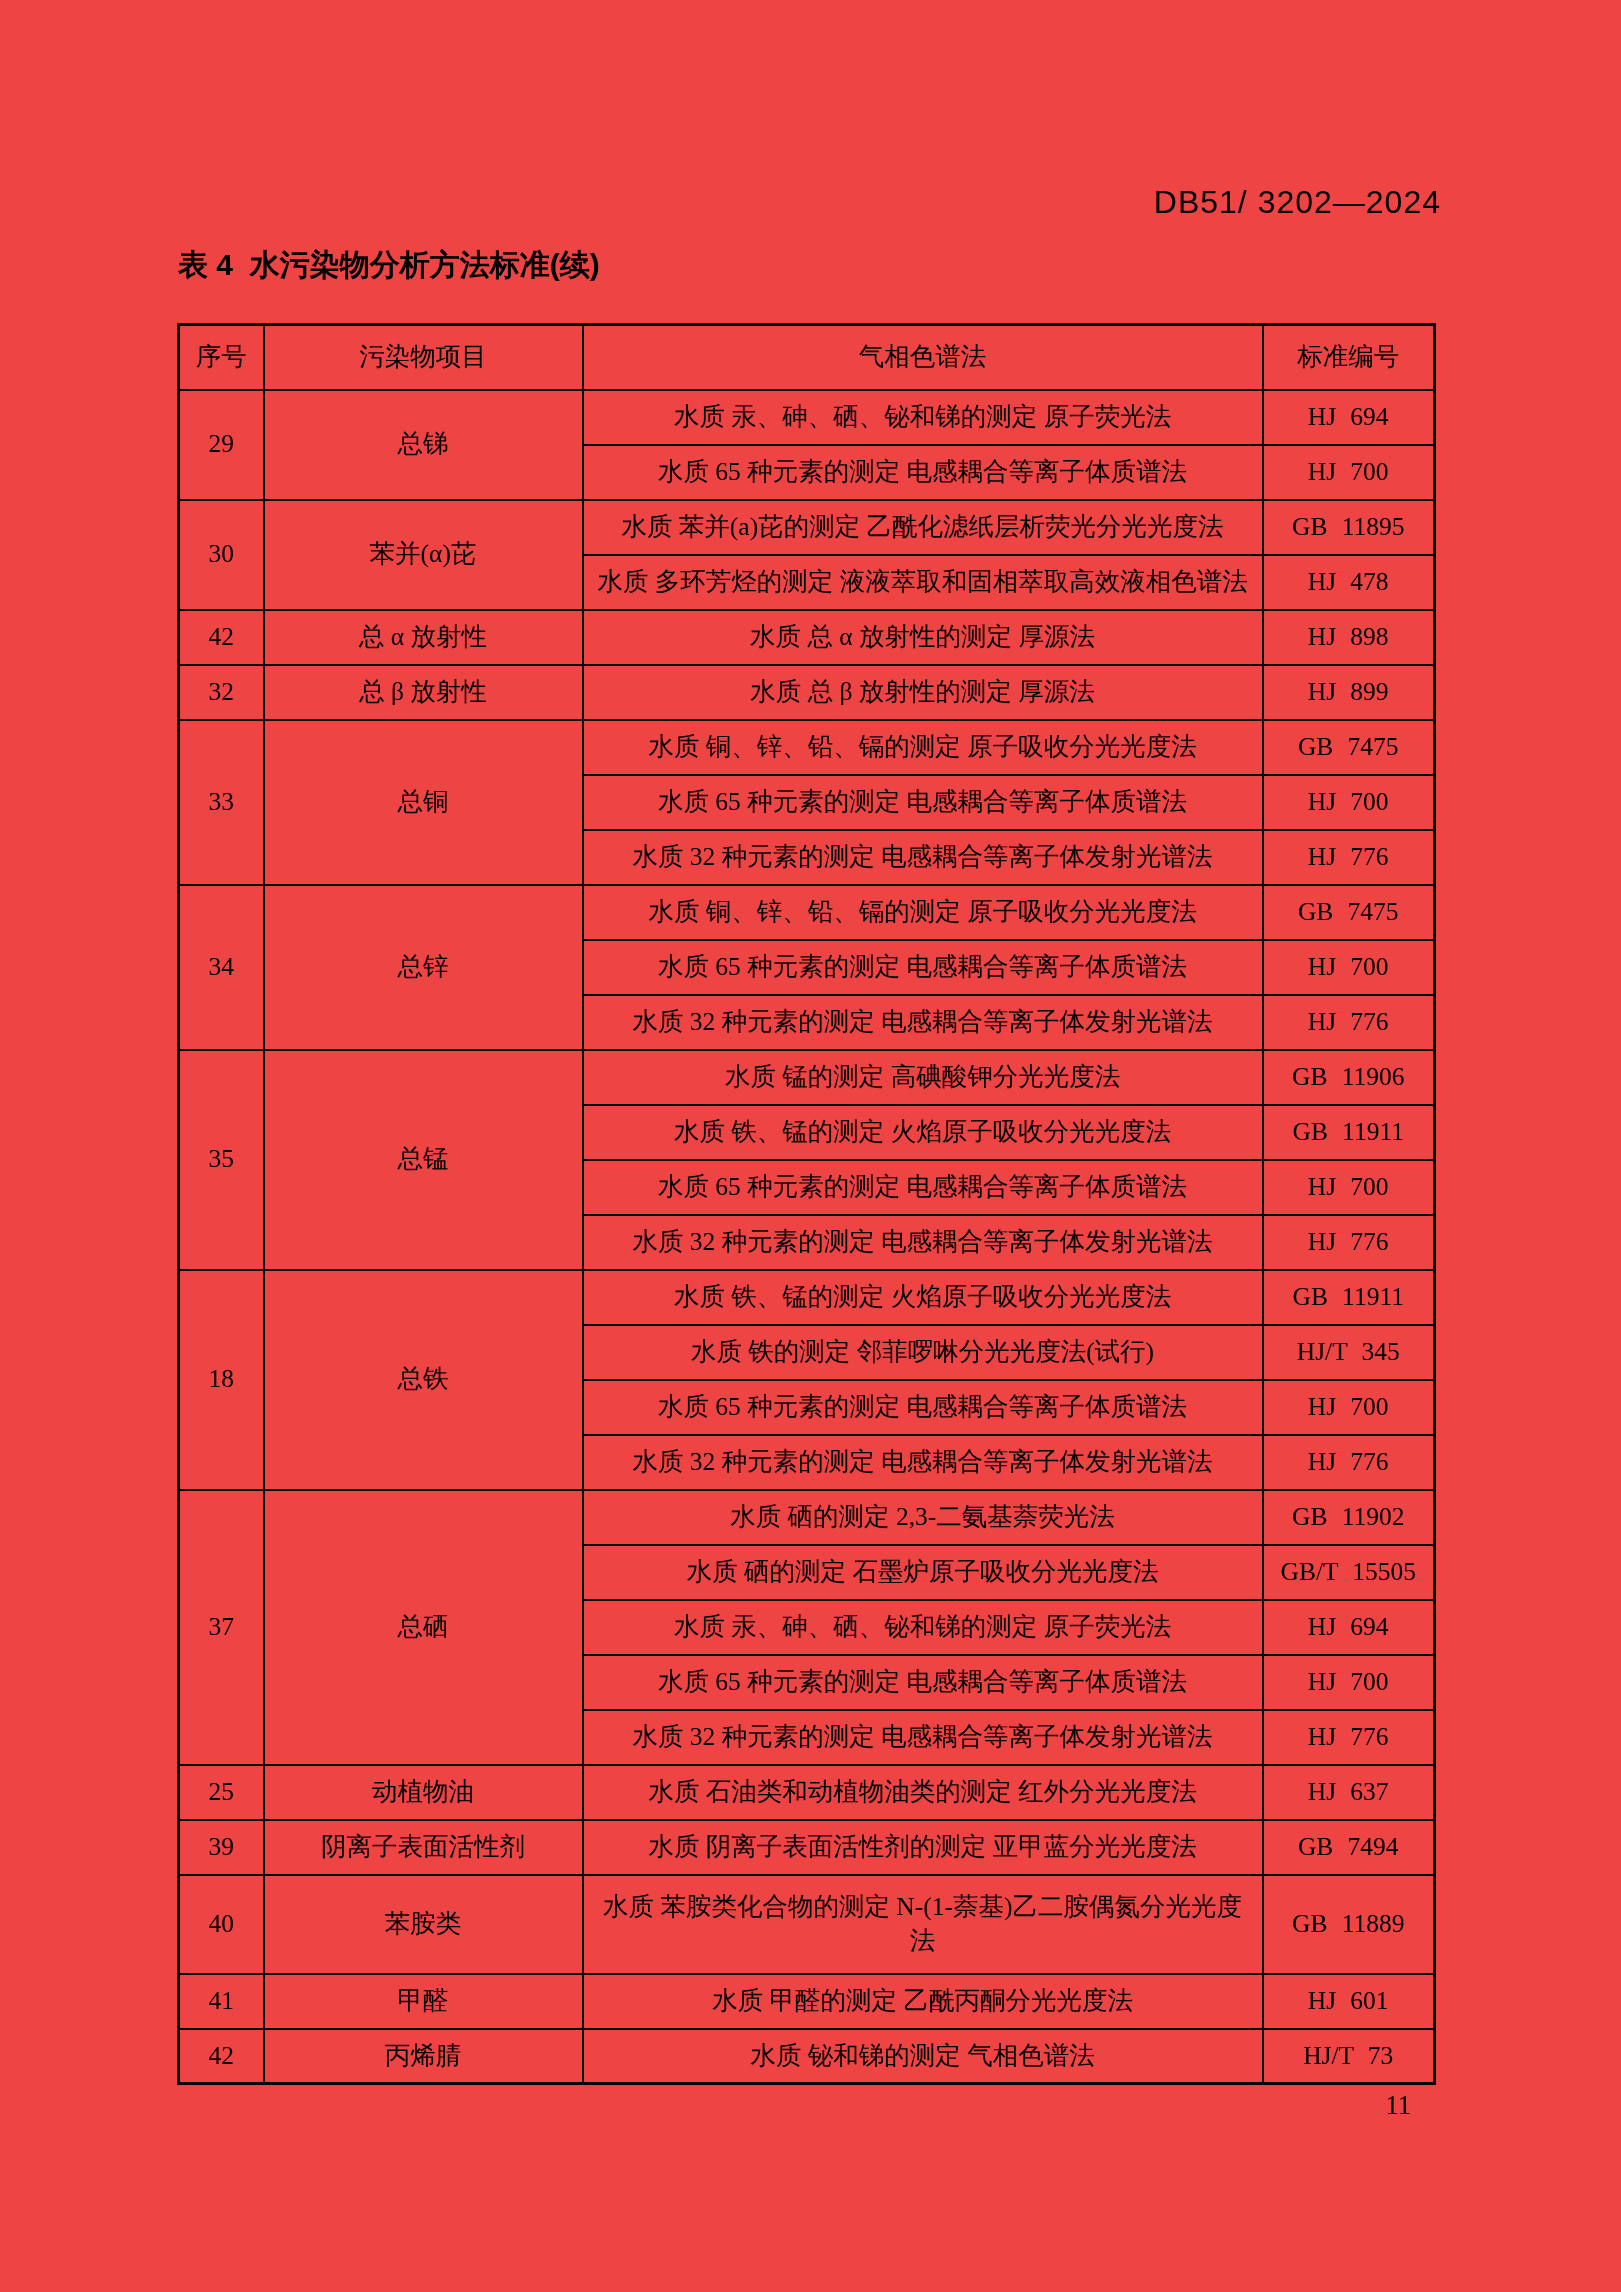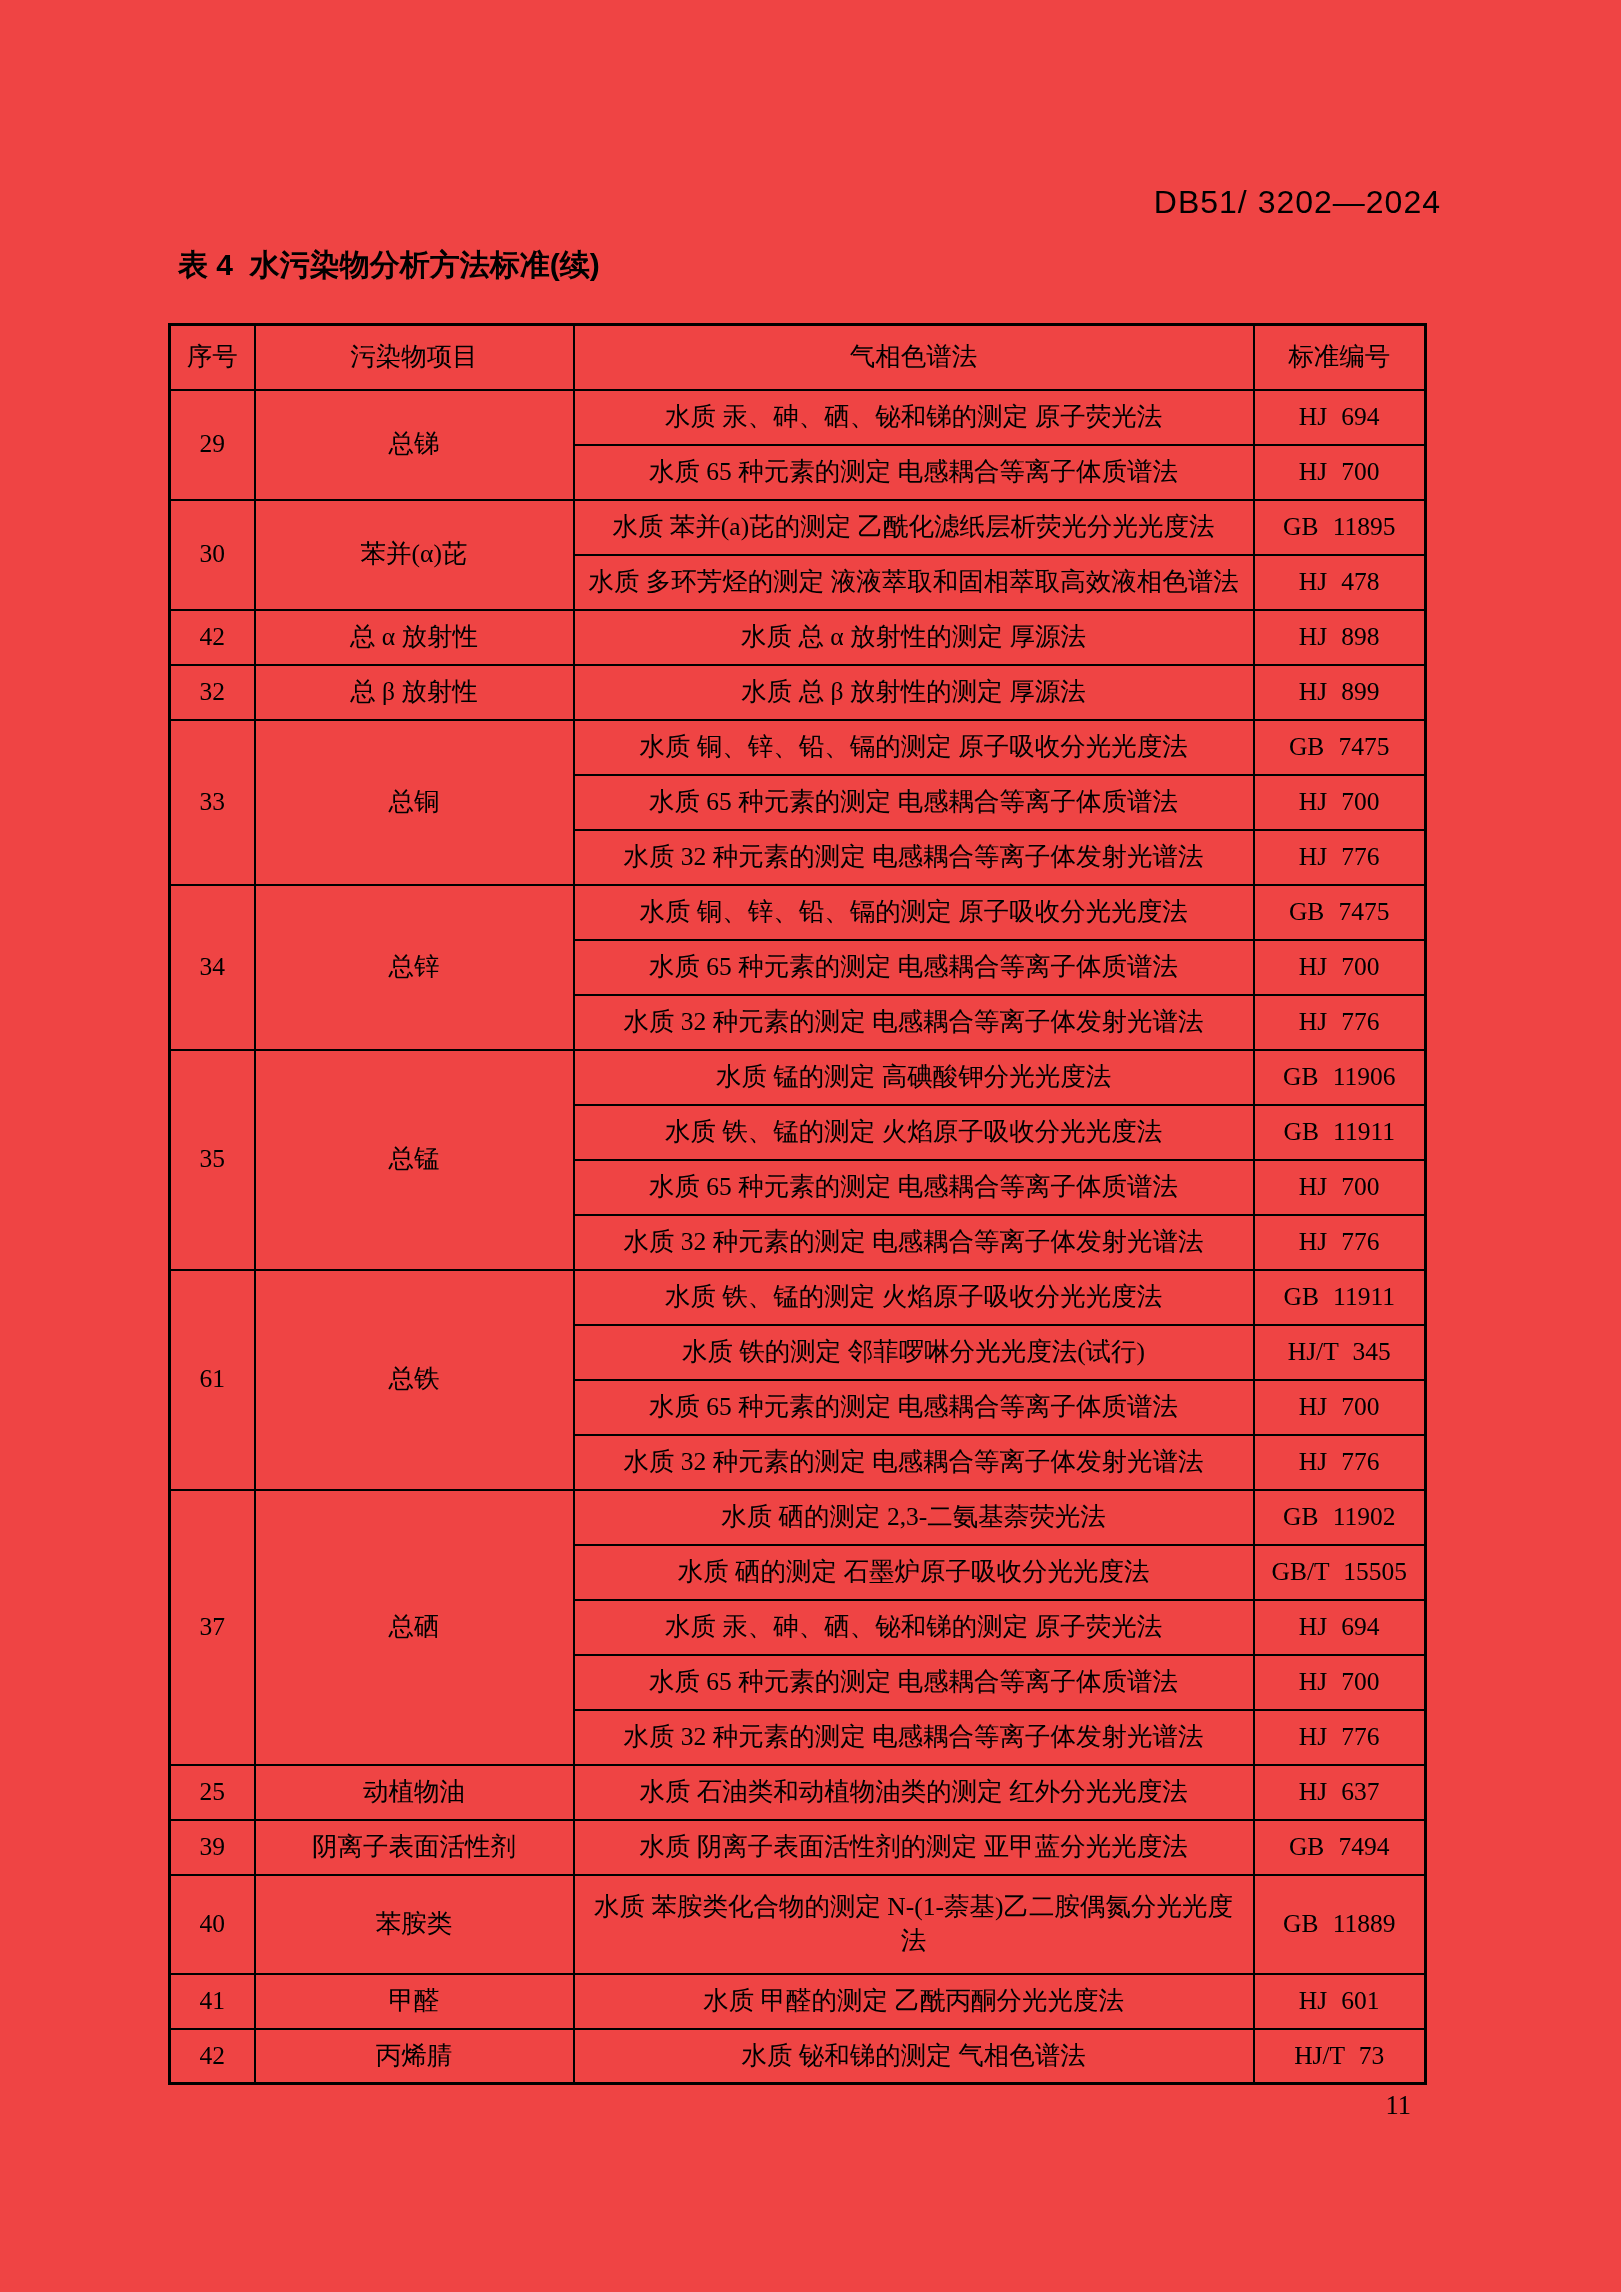--- a/index.html
+++ b/index.html
@@ -23,21 +23,21 @@
   .table-title {
     position:absolute;
     top:245px; left:178px; width:1256px;
     font-family:"Liberation Sans","DejaVu Sans",sans-serif;
     font-weight:bold;
     font-size:30px;
     white-space:pre;
   }
   table.std {
     position:absolute;
-    top:323px; left:168px;
+    top:323px; left:177px;
     width:1256px;
     border-collapse:collapse;
     table-layout:fixed;
     border:3.9px solid #000;
   }
   table.std col.c1 { width:85px; }
   table.std col.c2 { width:319px; }
   table.std col.c3 { width:680px; }
   table.std col.c4 { width:172px; }
   table.std th, table.std td {
@@ -167,21 +167,21 @@
       <tr>
         <td>水质 65 种元素的测定 电感耦合等离子体质谱法</td>
         <td class="code-cell">HJ 700</td>
       </tr>
       <tr>
         <td>水质 32 种元素的测定 电感耦合等离子体发射光谱法</td>
         <td class="code-cell">HJ 776</td>
       </tr>
 
       <tr>
-        <td class="num-cell" rowspan="4">61</td>
+        <td class="num-cell" rowspan="4">18</td>
         <td rowspan="4">总铁</td>
         <td>水质 铁、锰的测定 火焰原子吸收分光光度法</td>
         <td class="code-cell">GB 11911</td>
       </tr>
       <tr>
         <td>水质 铁的测定 邻菲啰啉分光光度法(试行)</td>
         <td class="code-cell">HJ/T 345</td>
       </tr>
       <tr>
         <td>水质 65 种元素的测定 电感耦合等离子体质谱法</td>

